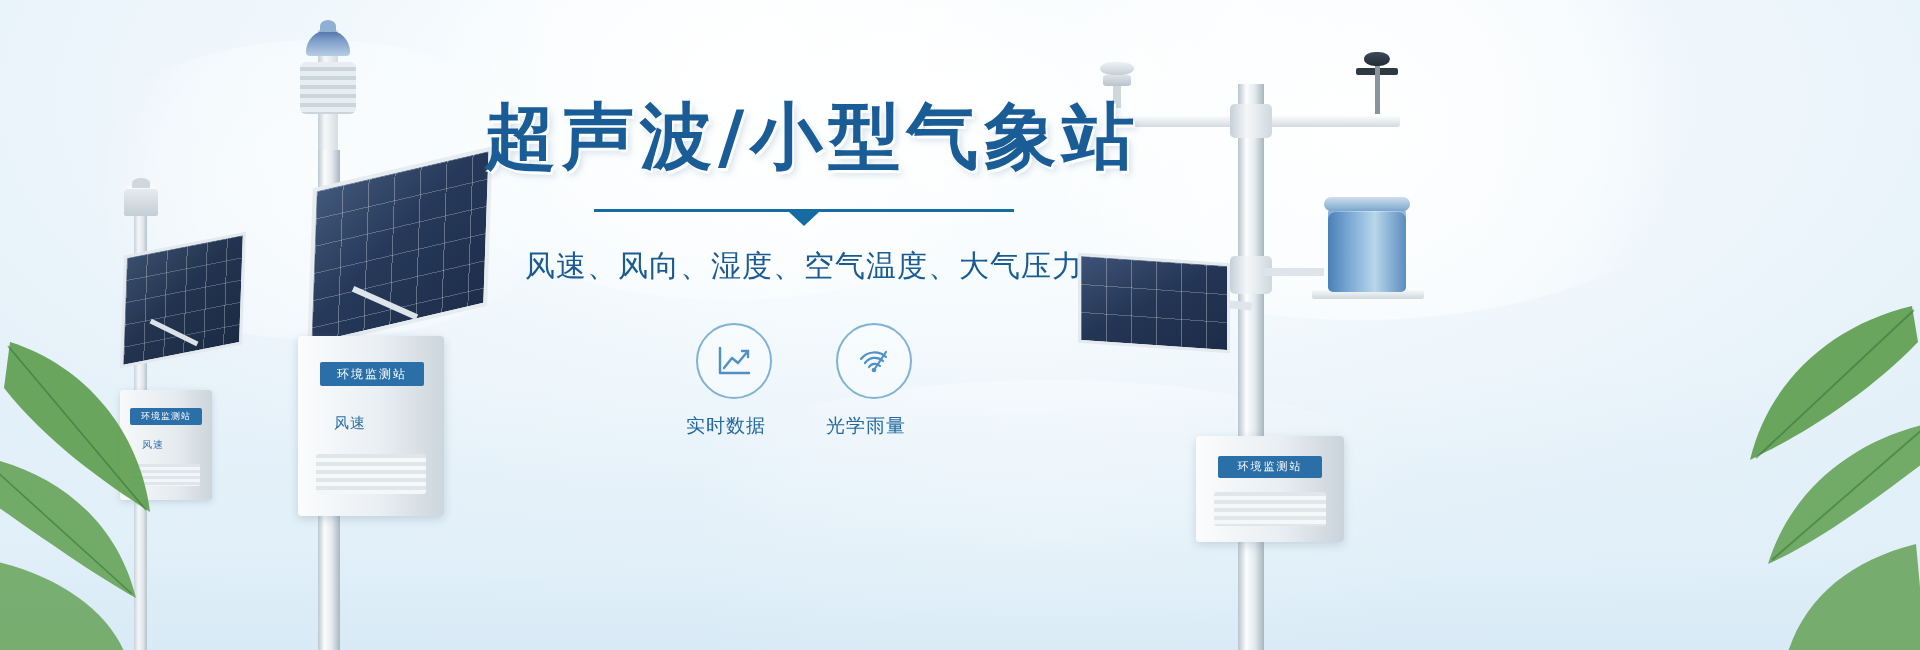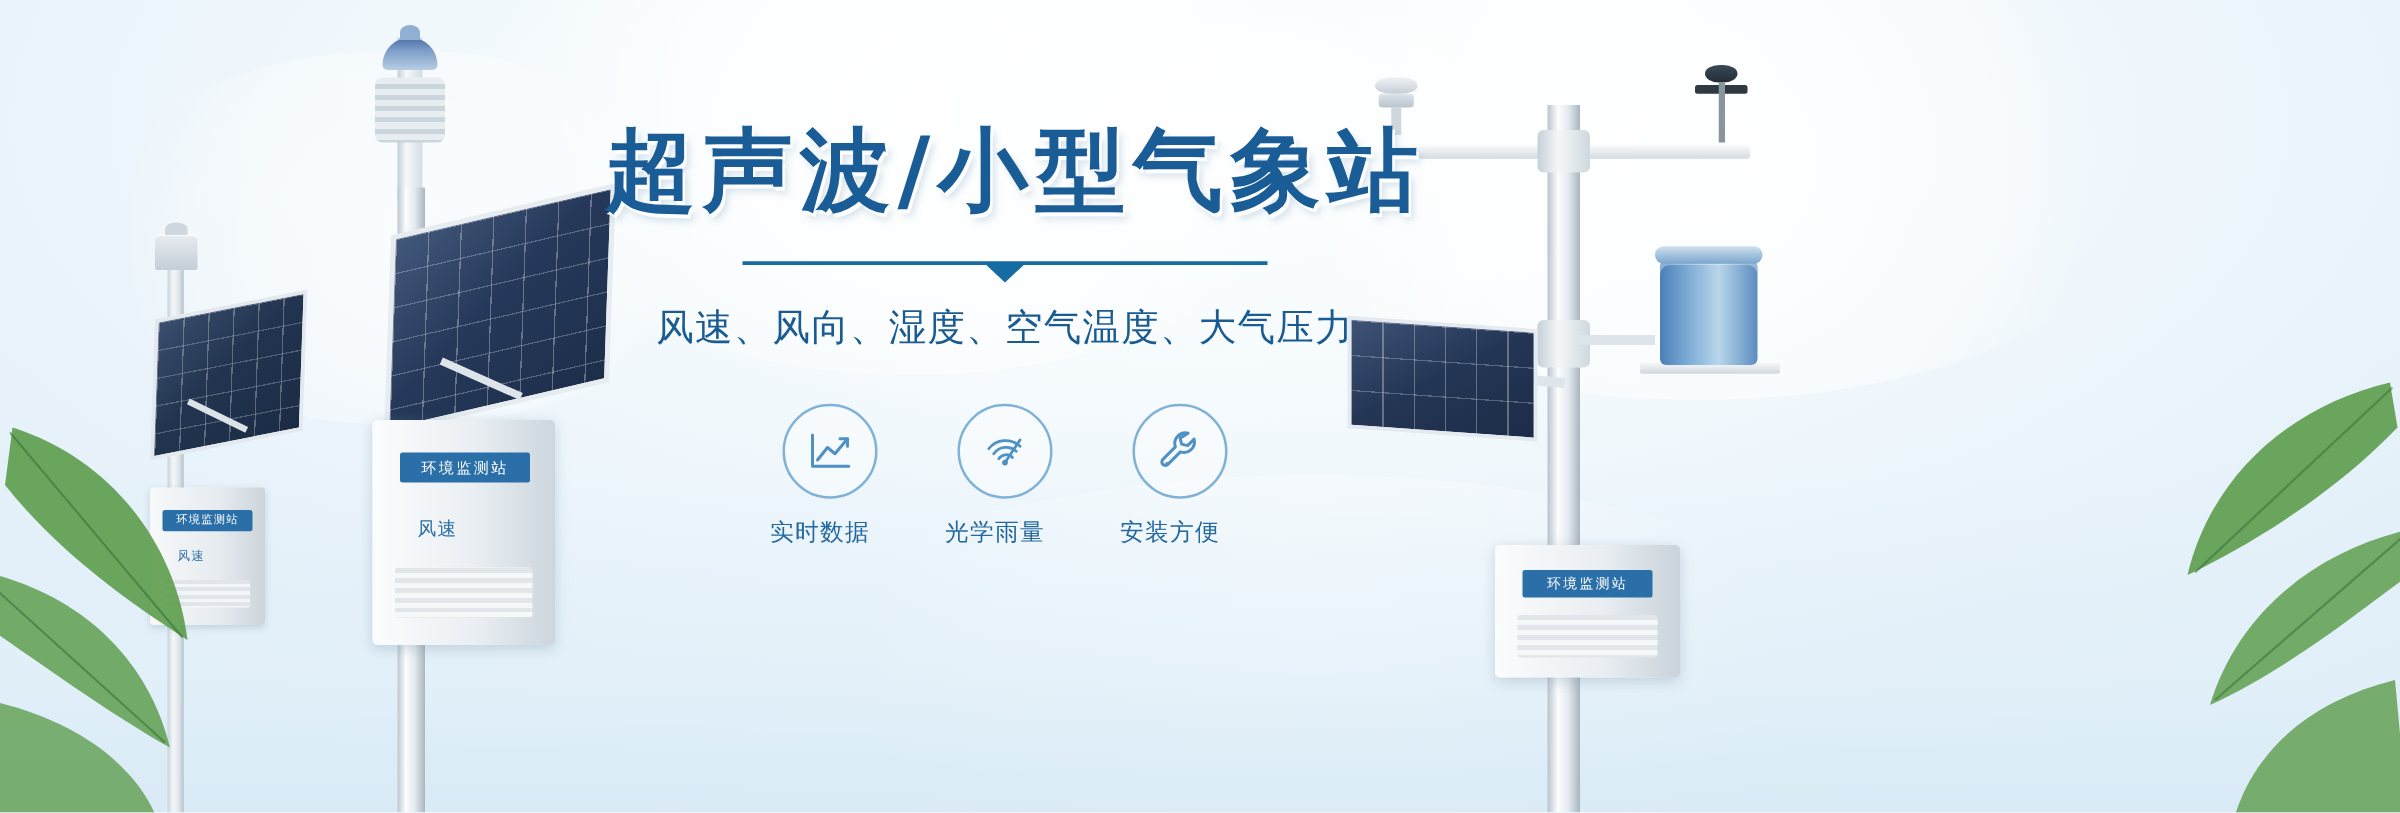--- a/index.html
+++ b/index.html
@@ -68,21 +68,21 @@
     border-right: 15px solid transparent;
     border-top: 14px solid #166ba3;
   }
   .sub {
     margin-top: 26px;
     font-size: 30px;
     letter-spacing: 1px;
     color: #1a5b92;
     line-height: 1.85;
     white-space: nowrap;
-    font-family: Liberation Mono, monospace;
+    font-family: Liberation Serif, serif;
   }
 
   
   .features {
     margin-top: 30px;
     display: flex;
     justify-content: center;
     gap: 44px;
   }
   .feature { width: 96px; text-align: left; }
@@ -317,31 +317,20 @@
               <path d="M14 24 A7 7 0 0 1 25 23"></path>
               <circle cx="19" cy="27" r="2.3" fill="#4f91c4" stroke="none"></circle>
               <path d="M19 27 L31 9"></path>
             </svg>
           </span>
         </div>
         <div class="flabel">光学雨量</div>
       </div>
 
 
-      <div class="feature">
-        <div class="fcircle">
-          <span>
-            <svg width="38" height="38" viewBox="0 0 38 38" fill="none" stroke="#4f91c4" stroke-width="2.4" stroke-linecap="round" stroke-linejoin="round">
-              <path d="M25.5 4.5a8.5 8.5 0 0 0-10.2 11l-10 10a2.8 2.8 0 0 0 4 4l10-10a8.5 8.5 0 0 0 11-10.2l-5.2 5.2-4.8-1.2-1.2-4.8z"></path>
-              <circle cx="8.4" cy="28.6" r="1.1" fill="#4f91c4" stroke="none"></circle>
-            </svg>
-          </span>
-        </div>
-        <div class="flabel">安装方便</div>
-      </div>
 
     </div>
   </div>
 
   <div class="leaf" style="left:-10px; top:336px;">
     <svg class="leaf-svg" width="190" height="320" viewBox="0 0 190 320">
       <g fill="#5f9e4f">
         <path d="M20 6 C 96 30, 150 96, 160 176 C 120 150, 60 110, 14 52 Z" opacity=".92"></path>
         <path d="M-10 120 C 70 136, 128 188, 146 262 C 96 234, 36 190, -14 156 Z" opacity=".86"></path>
         <path d="M8 226 C 74 242, 120 278, 136 320 L 0 320 Z" opacity=".8"></path>

